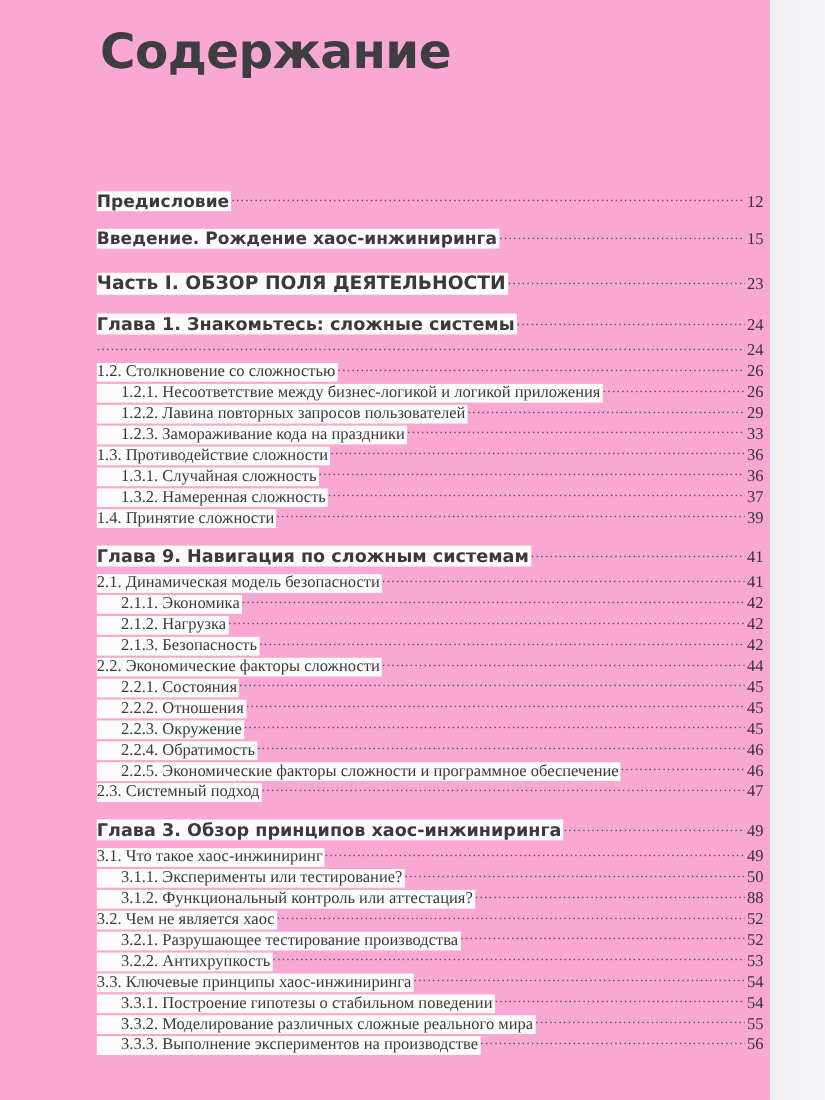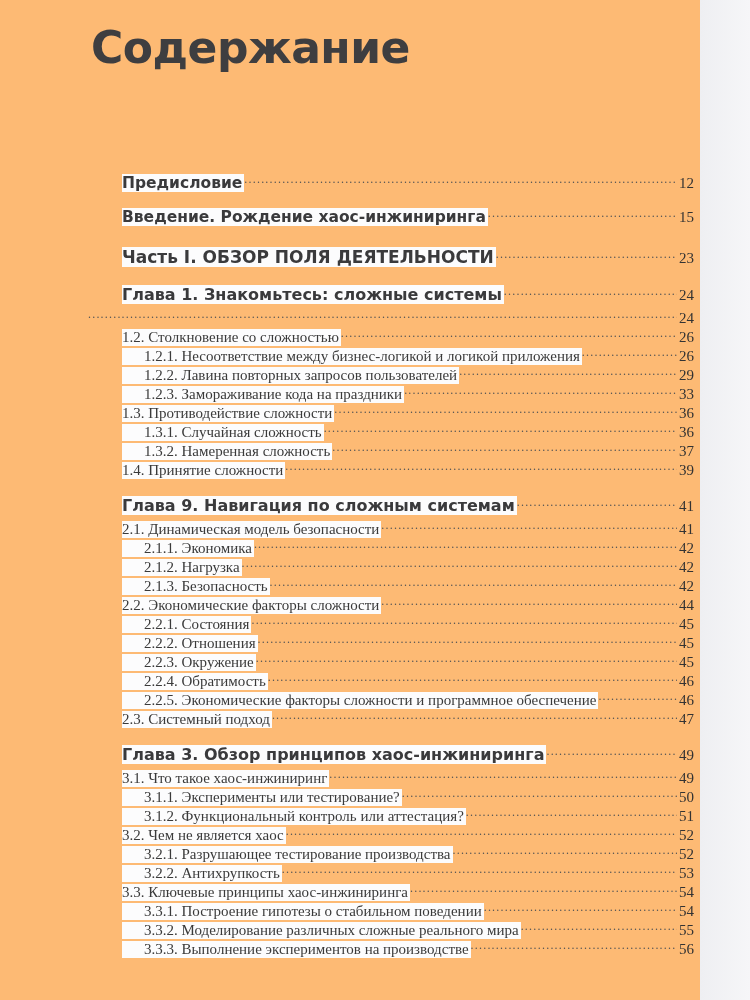--- a/index.html
+++ b/index.html
@@ -14,21 +14,21 @@
       overflow: hidden;
       font-family: "Liberation Serif", "DejaVu Serif", serif;
       color: #333;
     }
     .page {
       position: absolute;
       left: 0;
       top: 0;
       width: 700px;
       height: 1000px;
-      background: #fdba74;
+      background: #f9a8d4;
     }
     .page-edge {
       position: absolute;
       left: 700px;
       top: 0;
       width: 50px;
       height: 1000px;
       background: linear-gradient(to right, #eeeff2, #f6f6f8);
     }
     .title {
@@ -52,21 +52,20 @@
       left: 0;
       width: 606px;
       display: flex;
       align-items: baseline;
       white-space: nowrap;
     }
     .row .label {
       flex: 0 0 auto;
       background: #fcfcfd;
       padding-right: 2px;
-      margin-left: 34px;
     }
     .row .dots {
       flex: 1 1 auto;
       overflow: hidden;
       position: relative;
       height: 1em;
     }
     .row .dots::before {
       content: "................................................................................................................................................................................................................................................";
       position: absolute;
@@ -265,21 +264,21 @@
       <span class="page-num">49</span>
     </div>
     <div class="row l3" style="top:786px">
       <span class="label">3.1.1. Эксперименты или тестирование?</span>
       <span class="dots"></span>
       <span class="page-num">50</span>
     </div>
     <div class="row l3" style="top:805px">
       <span class="label">3.1.2. Функциональный контроль или аттестация?</span>
       <span class="dots"></span>
-      <span class="page-num">51</span>
+      <span class="page-num">88</span>
     </div>
     <div class="row l2" style="top:824px">
       <span class="label">3.2. Чем не является хаос</span>
       <span class="dots"></span>
       <span class="page-num">52</span>
     </div>
     <div class="row l3" style="top:843px">
       <span class="label">3.2.1. Разрушающее тестирование производства</span>
       <span class="dots"></span>
       <span class="page-num">52</span>

